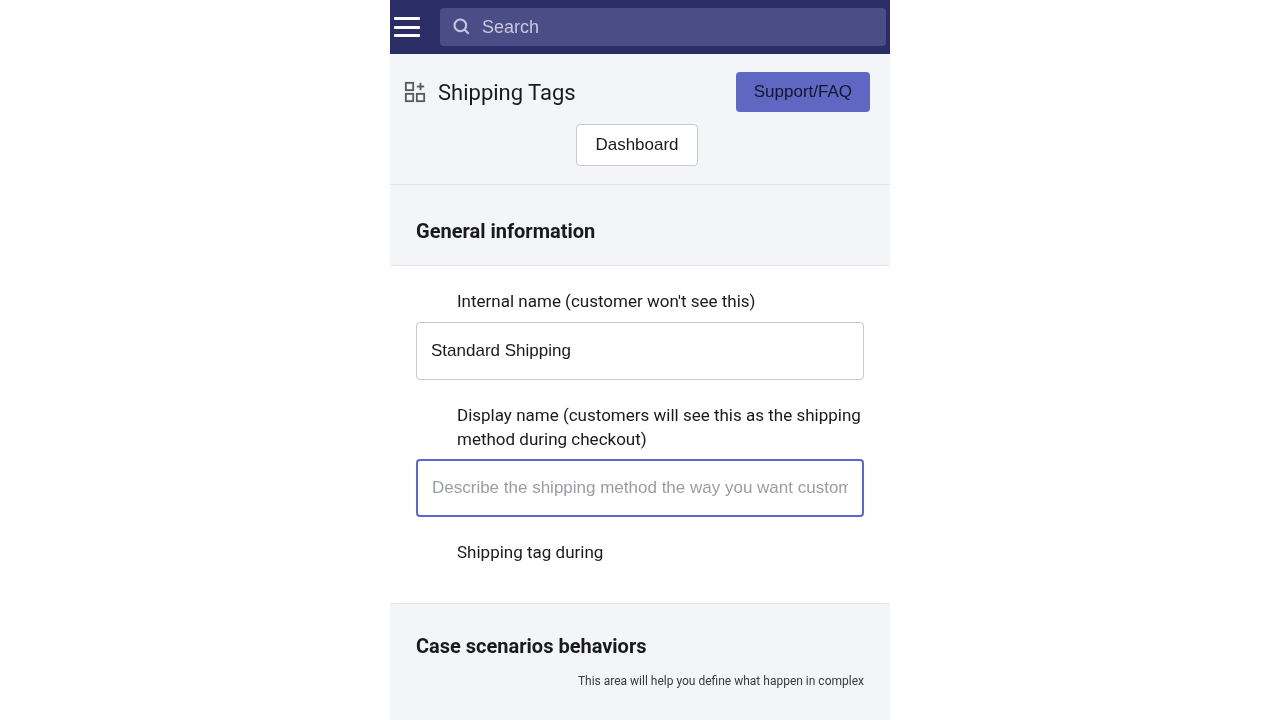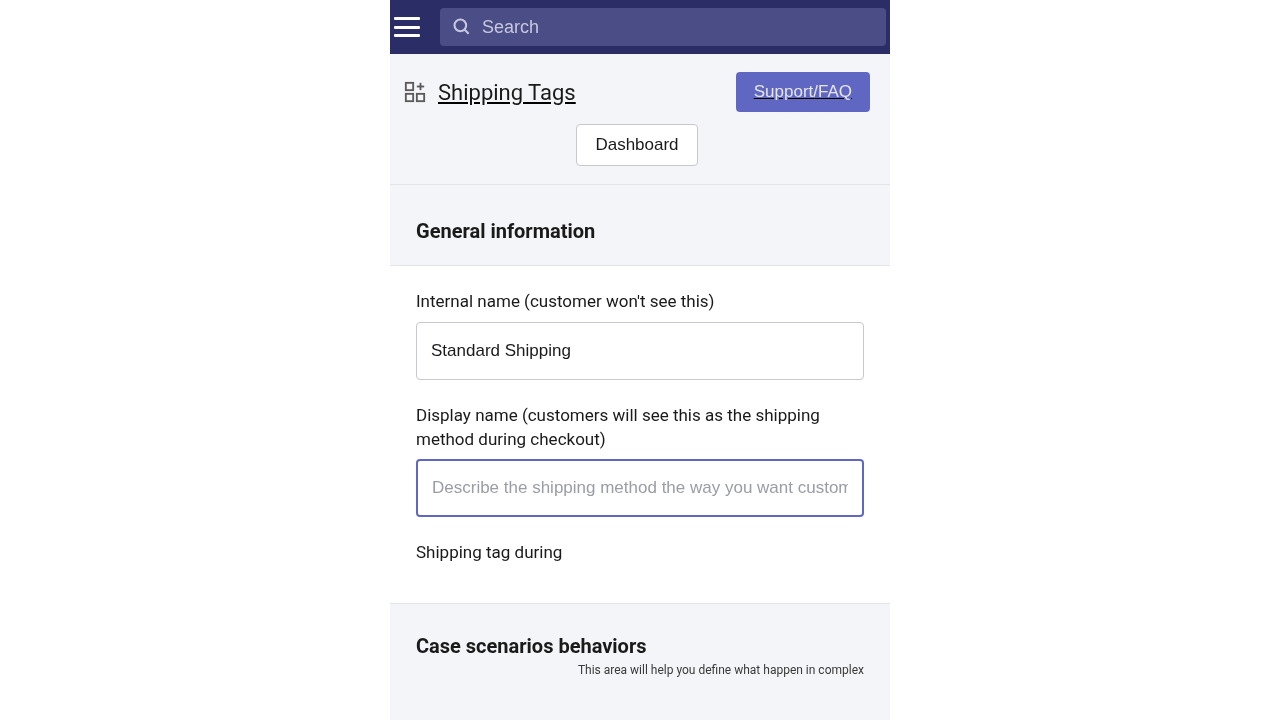--- a/index.html
+++ b/index.html
@@ -65,40 +65,39 @@
   .page-header {
     background: #f4f5f8;
     padding: 18px 20px 18px 14px;
     border-bottom: 1px solid #e3e4ea;
   }
   .page-header-row1 {
     display: flex;
     align-items: center;
     justify-content: space-between;
     gap: 22px;
-    text-decoration: underline;
   }
   .title-group {
     display: flex;
     align-items: center;
     gap: 12px;
   }
   .grid-plus-icon {
     width: 22px;
     height: 22px;
     flex-shrink: 0;
   }
   .page-title {
     font-size: 22px;
     font-weight: 400;
     color: #1a1a1a;
   }
   .btn-primary {
     background: #6067c2;
-    color: #e5e5e5;
+    color: #0f172a;
     border: none;
     border-radius: 4px;
     padding: 10px 18px;
     font-size: 17px;
     cursor: pointer;
   }
   .page-header-row2 {
     display: flex;
     justify-content: center;
     margin-top: 12px;
@@ -128,20 +127,21 @@
   }
   .field {
     margin-bottom: 24px;
   }
   .field-label {
     font-size: 17px;
     color: #1a1a1a;
     line-height: 1.4;
     display: block;
     margin-bottom: 8px;
+    margin-left: 41px;
   }
   .text-input {
     width: 100%;
     height: 58px;
     border: 1px solid #c8c9d0;
     border-radius: 4px;
     padding: 0 14px;
     font-size: 17px;
     color: #1a1a1a;
     background: #ffffff;
@@ -155,21 +155,21 @@
   }
   .section-header2 {
     background: #f4f5f8;
     padding: 30px 26px 10px 26px;
     border-top: 1px solid #e3e4ea;
   }
   .section-title2 {
     font-size: 20px;
     font-weight: 700;
     color: #1a1a1a;
-    margin-bottom: 4px;
+    margin-bottom: 15px;
   }
   .section-desc {
     font-size: 12px;
     color: #3a3a3a;
     line-height: 1.45;
     text-align: right;
   }
 </style>
 </head>
 <body>

